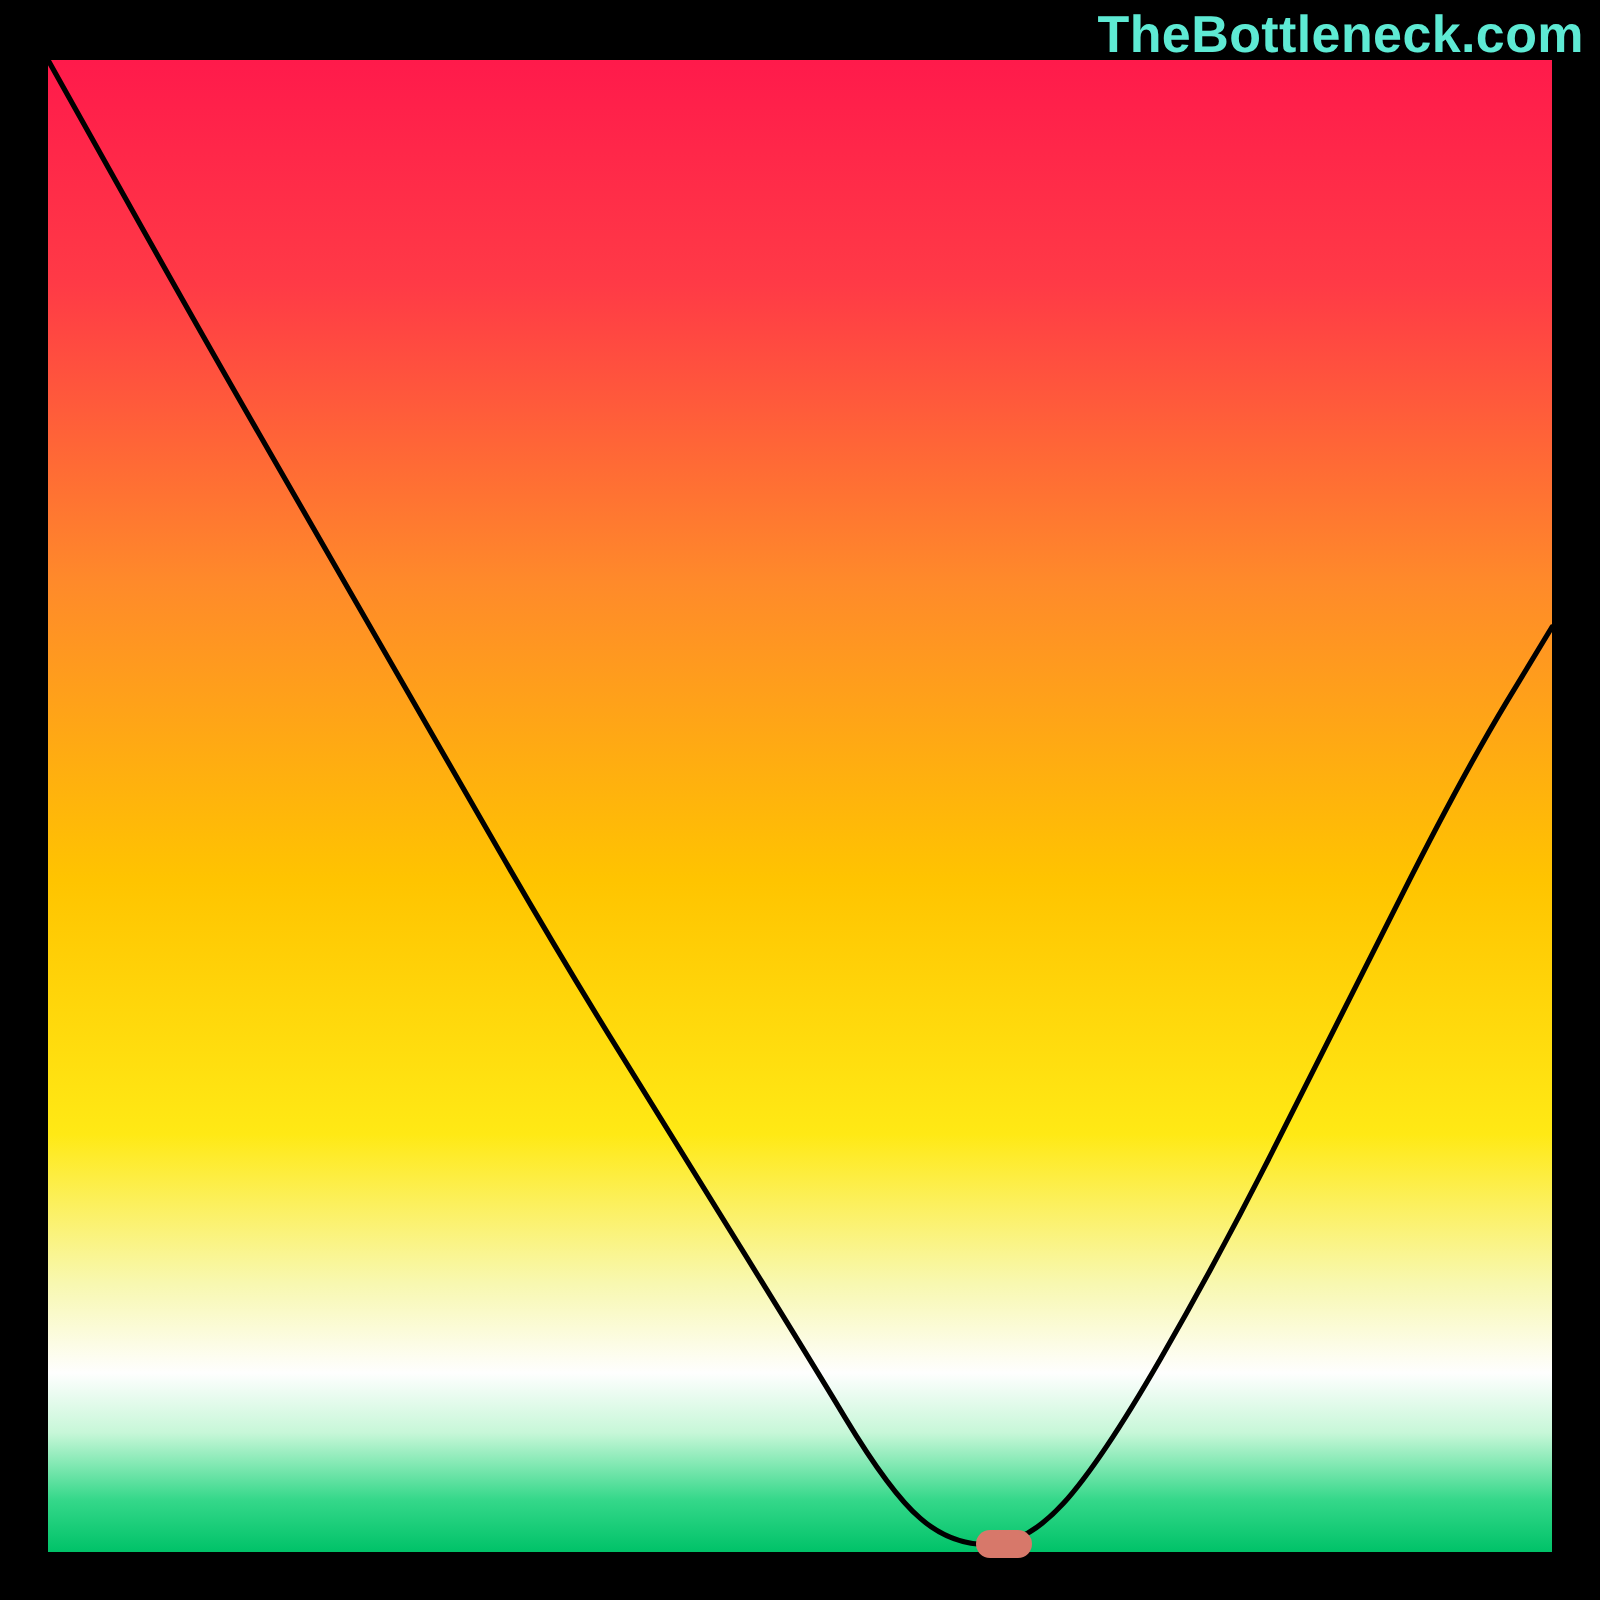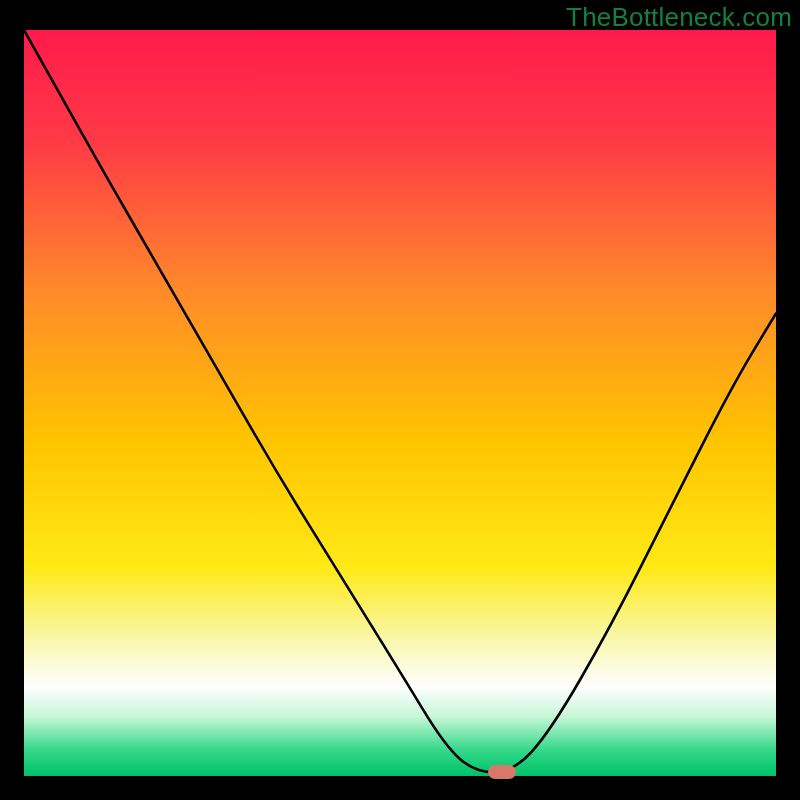--- a/index.html
+++ b/index.html
@@ -15,22 +15,22 @@
     position: relative;
     width: 800px;
     height: 800px;
     background: #000;
   }
   .watermark {
     position: absolute;
     top: 2px;
     right: 8px;
     font-size: 26px;
-    font-weight: 400;
-    color: #15803d;
+    font-weight: 700;
+    color: #5eead4;
     letter-spacing: 0.2px;
     z-index: 10;
     user-select: none;
   }
   .plot-wrap {
     position: absolute;
     left: 24px;
     top: 30px;
     width: 752px;
     height: 746px;

